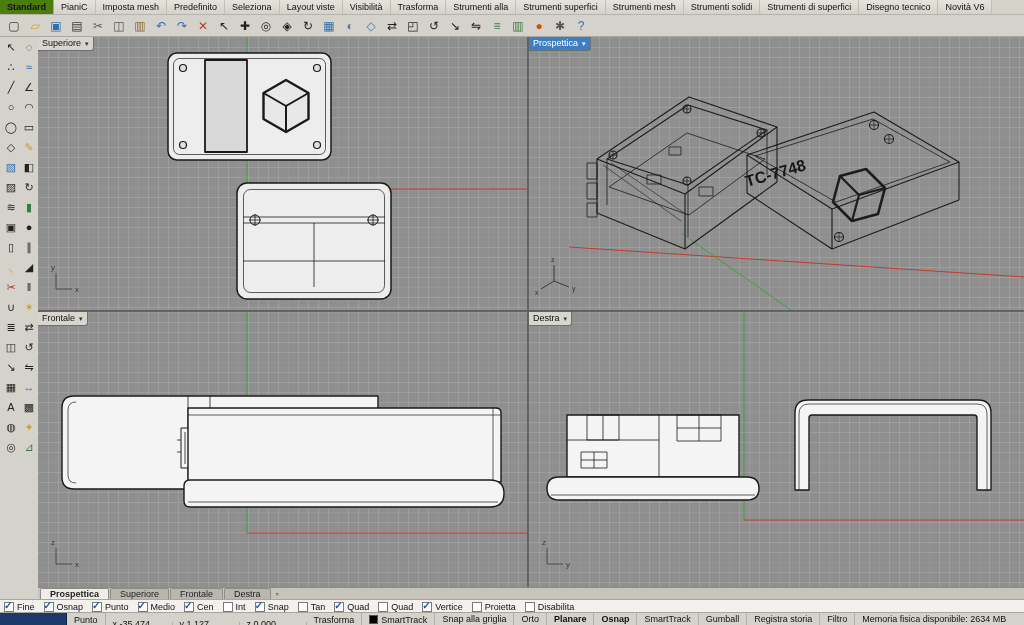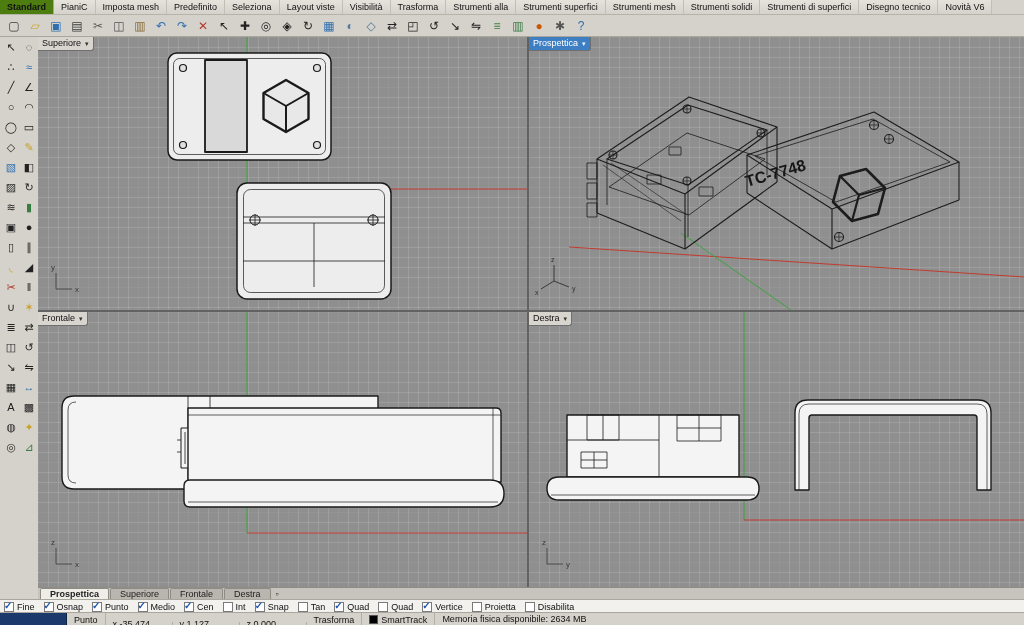--- a/index.html
+++ b/index.html
@@ -537,16 +537,27 @@
     <div id="status-corner" class="pane"></div>
     <div class="pane">Punto</div>
     <div class="pane num">x -35.474</div>
     <div class="pane num">y 1.127</div>
     <div class="pane num">z 0.000</div>
     <div class="pane">Trasforma</div>
     <div class="pane">
       <span class="swatch"></span>
       <span>SmartTrack</span>
     </div>
+    <span style="display:flex">
+
+    <span class="status-toggle">Snap alla griglia</span>
+        <span class="status-toggle">Orto</span>
+        <span class="status-toggle active">Planare</span>
+        <span class="status-toggle active">Osnap</span>
+        <span class="status-toggle">SmartTrack</span>
+        <span class="status-toggle">Gumball</span>
+        <span class="status-toggle">Registra storia</span>
+        <span class="status-toggle">Filtro</span>
+      </span>
     <div id="status-mem">Memoria fisica disponibile: 2634 MB</div>
   </div>
 
 </div>
 
 </body></html>

